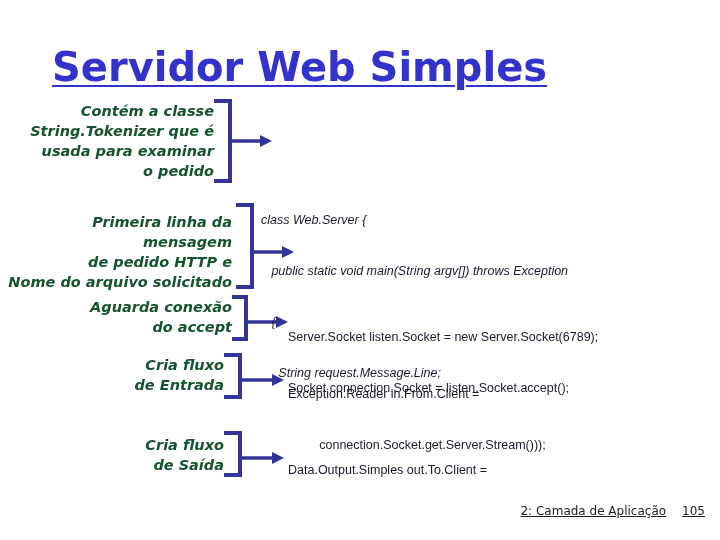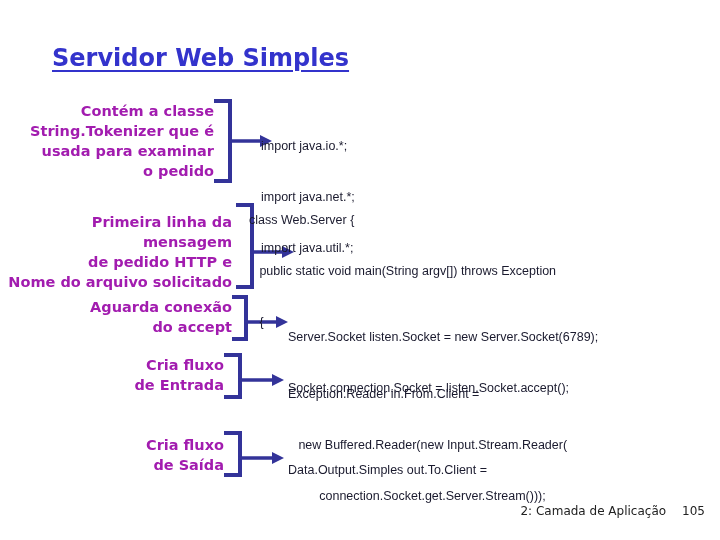--- a/index.html
+++ b/index.html
@@ -24,40 +24,41 @@
     height: 540px;
     background: #ffffff;
   }
 
   
   .slide-title {
     position: absolute;
     left: 52px;
     top: 44px;
     font-family: "DejaVu Sans", sans-serif;
-    font-size: 24px;
+    font-size: 40px;
     font-weight: bold;
     letter-spacing: 0px;
     color: #3333cc;
     text-decoration: underline;
     text-underline-offset: 4px;
     text-decoration-thickness: 2px;
     white-space: nowrap;
   }
 
   
   .callout {
     position: absolute;
     text-align: right;
     font-family: "DejaVu Sans", sans-serif;
     font-size: 14.5px;
     font-weight: bold;
-    color: #a21caf;
+    color: #14532d;
     line-height: 20px;
     white-space: pre-line;
+    font-style: italic;
   }
 
   .callout-1 { left: 0px;  top: 101px; width: 214px; }
   .callout-2 { left: 0px;  top: 212px; width: 232px; }
   .callout-3 { left: 0px;  top: 297px; width: 232px; }
   .callout-4 { left: 0px;  top: 355px; width: 224px; }
   .callout-5 { left: 0px;  top: 435px; width: 224px; }
 
   
   .connector {
@@ -70,35 +71,36 @@
     position: absolute;
     font-family: "Liberation Sans", sans-serif;
     font-size: 12.5px;
     color: #1a1a2e;
     line-height: 17px;
     white-space: pre;
   }
   .code-line { white-space: pre; }
 
   .code-1 { left: 261px; top: 104px; }
-  .code-2 { left: 249px; top: 178px; }
+  .code-2 { left: 261px; top: 178px; font-style: italic; }
   .code-3 { left: 288px; top: 295px; }
   .code-4 { left: 288px; top: 352px; }
   .code-5 { left: 288px; top: 428px; }
 
   
   .footer {
     position: absolute;
     left: 0;
     top: 504px;
     width: 705px;
     text-align: right;
     font-family: "DejaVu Sans", sans-serif;
     font-size: 12px;
     color: #222222;
+    text-decoration: underline;
   }
   .footer .f-label { margin-right: 16px; }
 </style>
 </head>
 <body>
 
 <div id="slide">
 
   <div class="slide-title">Servidor Web Simples</div>
 
@@ -153,40 +155,35 @@
 de Saída</div>
 
   <div class="connector" style="left:224px; top:430px;">
     <svg width="62" height="48" viewBox="0 0 62 48">
       <path d="M 2 3 L 16 3 L 16 45 L 2 45" fill="none" stroke="#333399" stroke-width="4" stroke-linecap="square"></path>
       <line x1="14" y1="28" x2="48" y2="28" stroke="#333399" stroke-width="3.5"></line>
       <polygon points="48,22 60,28 48,34" fill="#333399"></polygon>
     </svg>
   </div>
 
-  <div class="code-group code-1">
-    <div class="code-line">import java.io.*;</div>
-    <div class="code-line">import java.net.*;</div>
-    <div class="code-line">import java.util.*;</div>
-  </div>
 
   <div class="code-group code-2">
     <div class="code-line">class Web.Server {</div>
     <div class="code-line">   public static void main(String argv[]) throws Exception</div>
     <div class="code-line">   {</div>
+    <div class="code-line">     String request.Message.Line;</div>
   </div>
 
   <div class="code-group code-3">
     <div class="code-line">Server.Socket listen.Socket = new Server.Socket(6789);</div>
     <div class="code-line">Socket connection.Socket = listen.Socket.accept();</div>
   </div>
 
   <div class="code-group code-4">
     <div class="code-line">Exception.Reader in.From.Client =</div>
-    <div class="code-line">   new Buffered.Reader(new Input.Stream.Reader(</div>
     <div class="code-line">         connection.Socket.get.Server.Stream()));</div>
   </div>
 
   <div class="code-group code-5">
     <div class="code-line">Data.Output.Simples out.To.Client =</div>
     
   </div>
 
   <div class="footer">
     <span class="f-label">2: Camada de Aplicação</span><span class="f-page">105</span>

